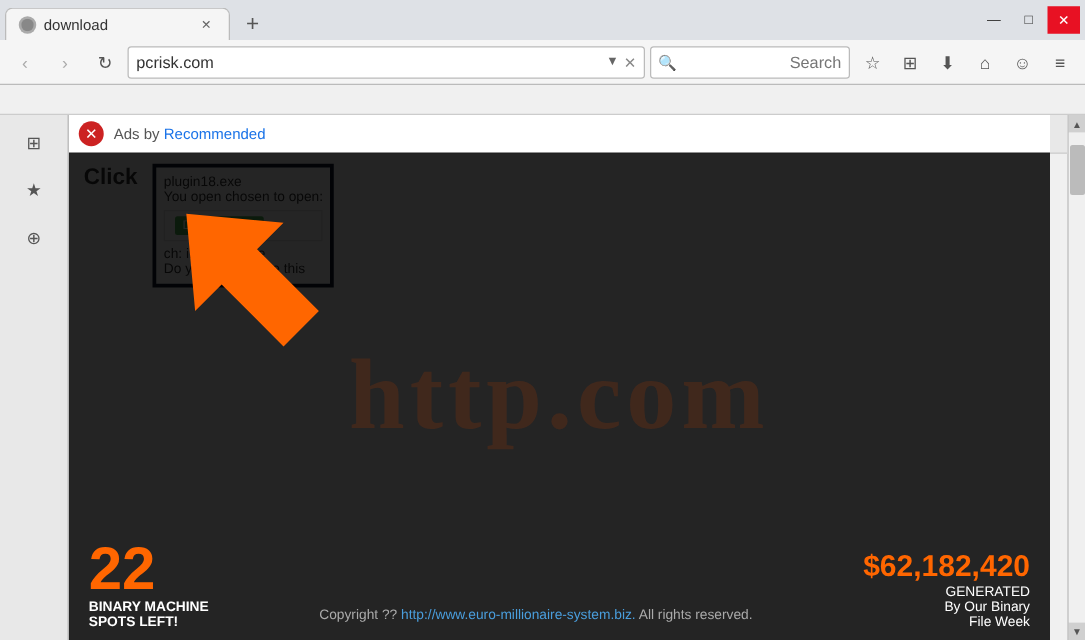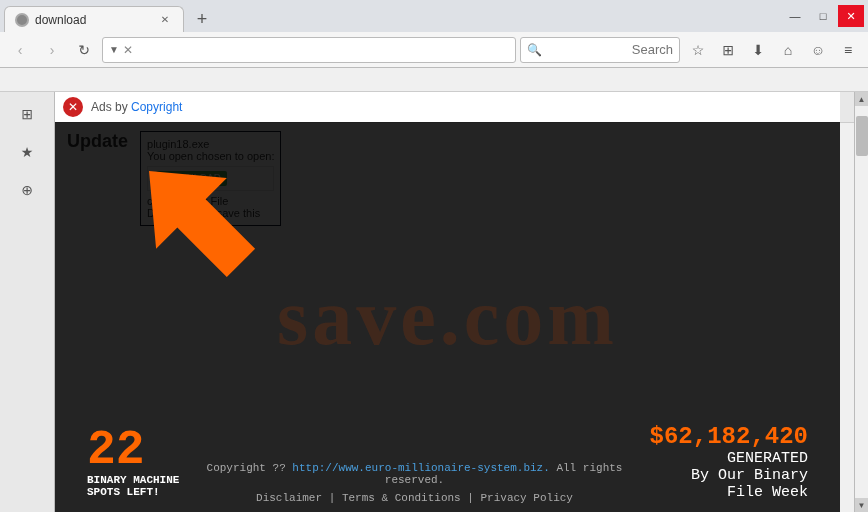--- a/index.html
+++ b/index.html
@@ -299,25 +299,24 @@
       font-family: serif;
       pointer-events: none;
     }
 
     
     .ad-bottom {
       position: absolute;
       bottom: 0;
       left: 0;
       right: 0;
-      padding: 8px 32px;
-      display: flex;
-      align-items: center;
+      padding: 8px 16px;
+      display: flex;
+      align-items: flex-end;
       justify-content: space-between;
-      font-family: Liberation Mono, monospace;
     }
     .ad-left-stats {
       color: #ff6600;
     }
     .ad-left-stats .big-number {
       font-size: 48px;
       font-weight: bold;
       line-height: 1;
     }
     .ad-left-stats .label {
@@ -351,21 +350,21 @@
     }
     .ad-right-stats {
       color: #ff6600;
       text-align: right;
     }
     .ad-right-stats .money {
       font-size: 24px;
       font-weight: bold;
     }
     .ad-right-stats .label {
-      font-size: 15px;
+      font-size: 11px;
       color: white;
     }
 
     
     .page-behind {
       position: absolute;
       top: 0; left: 0;
       width: 100%;
       height: 100%;
       background: #f0f0f0;
@@ -432,20 +431,21 @@
       <div class="win-btn">□</div>
       <div class="win-btn close-btn">✕</div>
     </div>
   </div>
 
   <div class="nav-bar">
     <div class="nav-btn disabled">‹</div>
     <div class="nav-btn disabled">›</div>
     <div class="nav-btn">↻</div>
     <div class="address-bar-container">
+      <input class="address-bar" type="text" value="pcrisk.com" style="">
       <span class="address-bar-icon">▼</span>
       <span class="address-clear">✕</span>
     </div>
     <div class="search-bar-container">
       <span class="search-icon-small">🔍</span>
       <input class="search-input" type="text" placeholder="Search" style="">
     </div>
     <div class="toolbar-icons">
       <div class="toolbar-icon">☆</div>
       <div class="toolbar-icon">⊞</div>
@@ -472,47 +472,47 @@
   <div class="page-content">
 
     <div class="page-behind">
       <div class="page-behind-top">
         <span>Video Update Recommended</span>
         <span style="color:#2a8a00; font-size:12px; margin-left:6px;">▲</span>
       </div>
       <div class="page-behind-content">
         <div style="display:flex; gap: 12px; align-items:flex-start;">
           <div>
-            <span class="click-label">Update</span>
+            <span class="click-label">Click</span>
           </div>
-          <div style="border: 1px solid #0f172a; padding: 6px; font-size:11px; background:#f9f9f9; max-width:180px;">
+          <div style="border: 3px solid #0f172a; padding: 6px; font-size:11px; background:#f9f9f9; max-width:180px;">
             <div>plugin18.exe</div>
             <div>You open chosen to open:</div>
             <div class="page-download-bar">
               <button class="download-btn">DOWNLOAD</button>
             </div>
             <div>ch: in Binary File</div>
             <div>Do you like to save this</div>
           </div>
         </div>
       </div>
     </div>
 
     <div class="ad-popup">
       <div class="ad-popup-header">
         <div class="ad-close-btn">✕</div>
         <span class="ad-label">
           <span>Ads by</span>
-          <a>Copyright</a>
+          <a>Recommended</a>
         </span>
       </div>
 
       <div class="ad-content">
 
-        <div class="watermark">save.com</div>
+        <div class="watermark">http.com</div>
 
         <div class="arrow-graphic">
           <svg width="160" height="150" viewBox="0 0 160 150">
 
             <polygon points="0,0 90,60 60,60 80,150 30,150 10,60 -20,60" fill="none"></polygon>
 
             <g transform="rotate(-45, 80, 75)">
               <polygon points="80,10 130,70 100,70 100,140 60,140 60,70 30,70" fill="#ff6600"></polygon>
             </g>
           </svg>
@@ -524,27 +524,20 @@
             <div class="big-number">22</div>
             <div class="label">BINARY MACHINE</div>
             <div class="label">SPOTS LEFT!</div>
           </div>
 
           <div class="ad-center-text">
             <div class="copyright">
               <span>Copyright ??</span>
               <a>http://www.euro-millionaire-system.biz.</a>
               <span> All rights reserved.</span>
-            </div>
-            <div class="links">
-              <a>Disclaimer</a>
-              <span> | </span>
-              <a>Terms &amp; Conditions</a>
-              <span> | </span>
-              <a>Privacy Policy</a>
             </div>
           </div>
 
           <div class="ad-right-stats">
             <div class="money">$62,182,420</div>
             <div class="label">GENERATED</div>
             <div class="label">By Our Binary</div>
             <div class="label">File Week</div>
           </div>
         </div>

